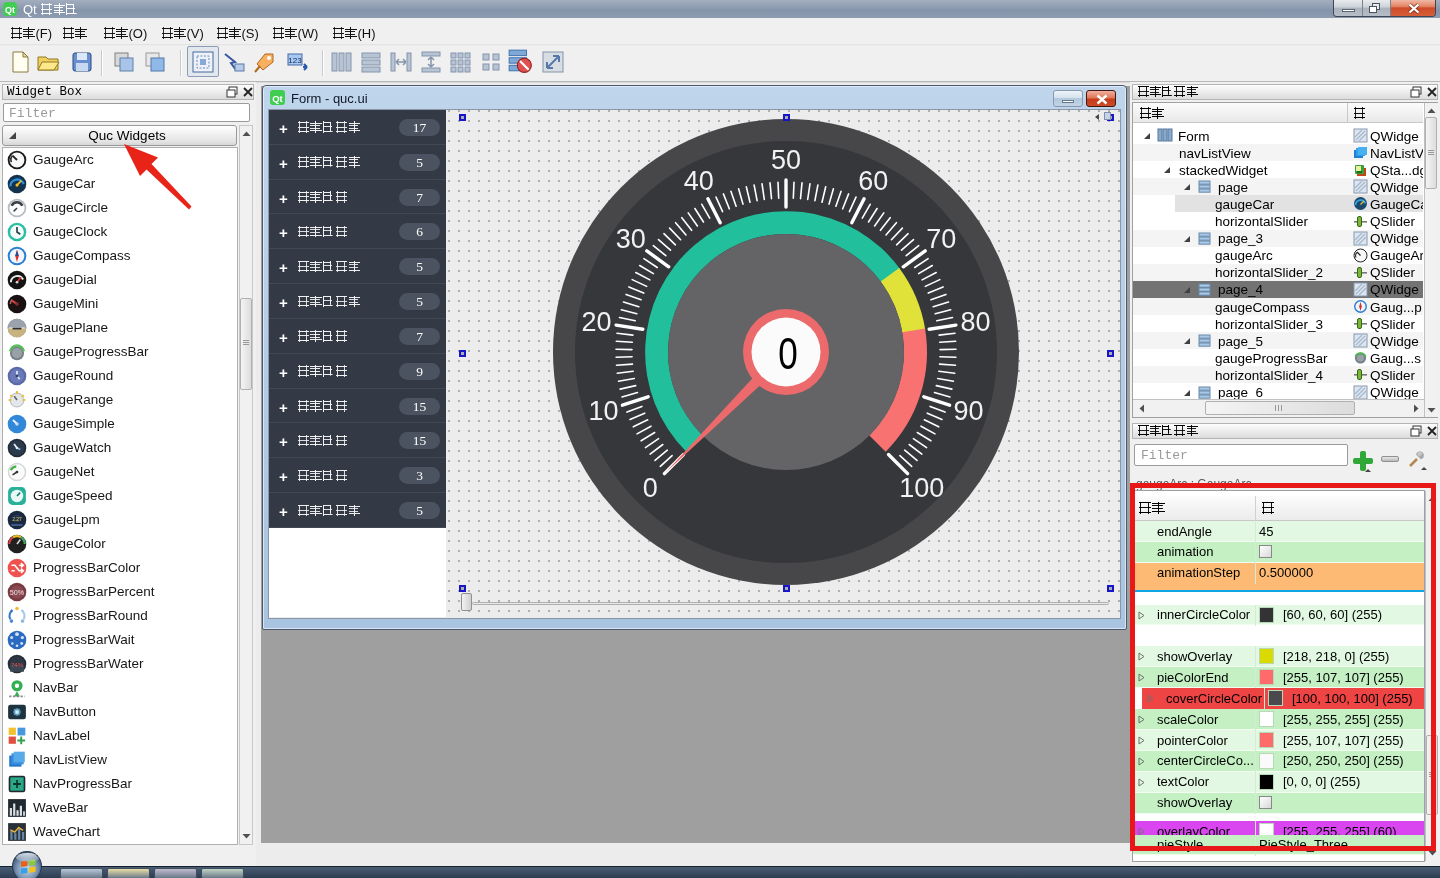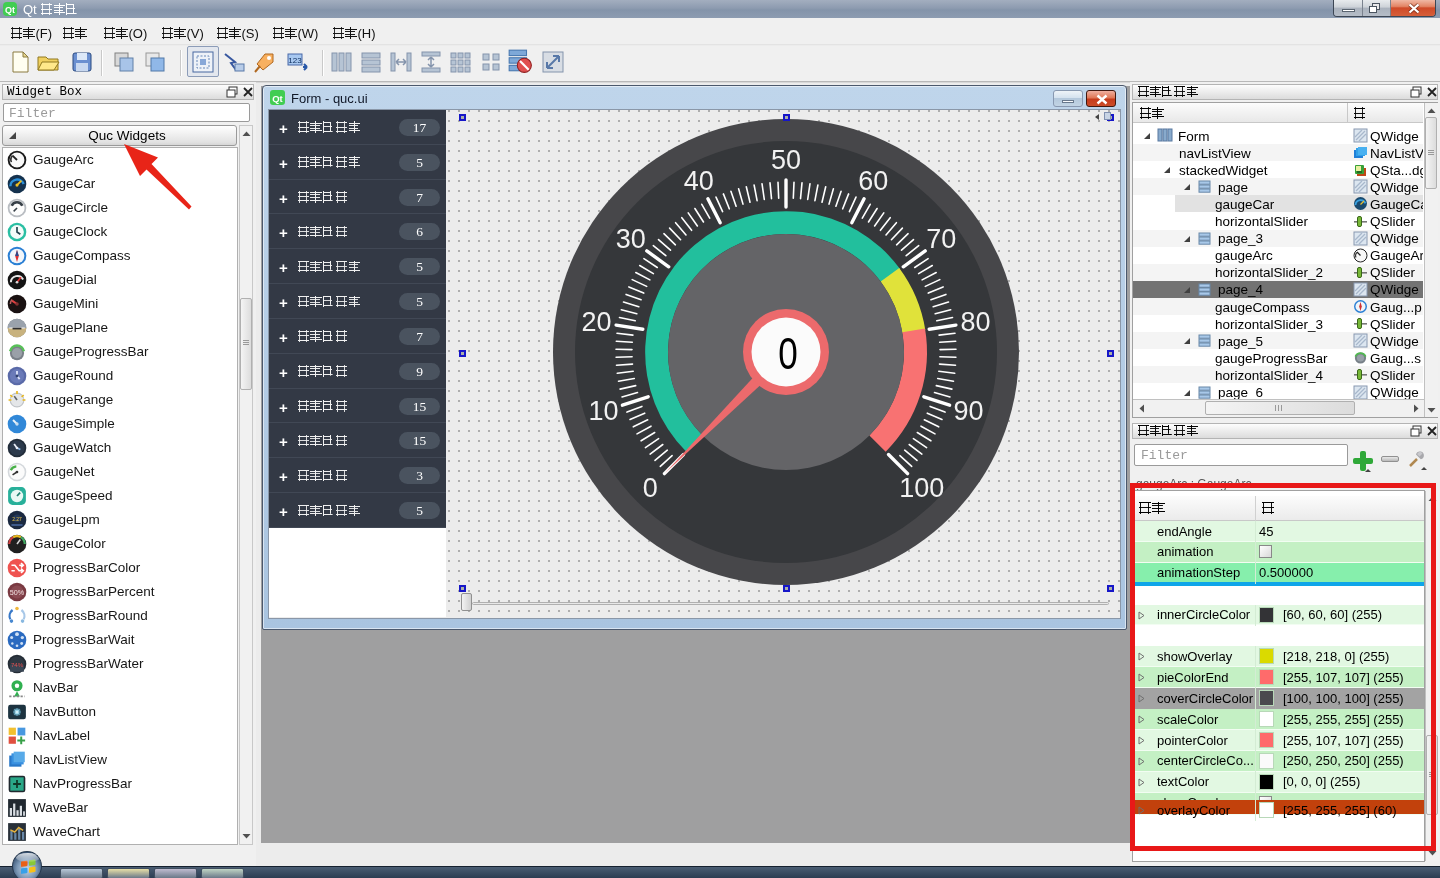--- a/index.html
+++ b/index.html
@@ -961,21 +961,21 @@
 <div style="position:absolute;left:0;top:0px;width:291px;height:20.9px;background:#e2f8e2;border-bottom:1px solid #f2fdf2">
 <span style="position:absolute;left:24px;top:2.5px">endAngle</span>
 <div style="position:absolute;left:122px;top:0;width:1px;height:21px;background:#d4ecd4"></div>
 <span style="position:absolute;left:126px;top:2.5px">45</span>
 </div>
 <div style="position:absolute;left:0;top:20.9px;width:291px;height:20.9px;background:#c4f0c4;border-bottom:1px solid #f2fdf2">
 <span style="position:absolute;left:24px;top:2.5px">animation</span>
 <div style="position:absolute;left:122px;top:0;width:1px;height:21px;background:#d4ecd4"></div>
 <div style="position:absolute;left:126px;top:3px;width:13px;height:13px;background:linear-gradient(135deg,#fff,#d8d8d8);border:1px solid #888"></div>
 </div>
-<div style="position:absolute;left:0;top:41.8px;width:291px;height:23px;background:#86efac;border-bottom:4px solid #0ea5e9">
+<div style="position:absolute;left:0;top:41.8px;width:291px;height:29px;background:#fdba74;border-bottom:2px solid #0ea5e9">
 <span style="position:absolute;left:24px;top:2.5px">animationStep</span>
 <div style="position:absolute;left:122px;top:0;width:1px;height:21px;background:#d4ecd4"></div>
 <span style="position:absolute;left:126px;top:2.5px">0.500000</span>
 </div>
 <div style="position:absolute;left:0;top:83.6px;width:291px;height:20.9px;background:#e2f8e2;border-bottom:1px solid #f2fdf2">
 <svg style="position:absolute;left:5px;top:6px" width="7" height="9">
         <path d="M1 1l5 3.5L1 8z" fill="none" stroke="#707070"></path>
       </svg>
 <span style="position:absolute;left:24px;top:2.5px">innerCircleColor</span>
 <div style="position:absolute;left:122px;top:0;width:1px;height:21px;background:#d4ecd4"></div>
@@ -993,21 +993,21 @@
 </div>
 <div style="position:absolute;left:0;top:146.3px;width:291px;height:20.9px;background:#c4f0c4;border-bottom:1px solid #f2fdf2">
 <svg style="position:absolute;left:5px;top:6px" width="7" height="9">
         <path d="M1 1l5 3.5L1 8z" fill="none" stroke="#707070"></path>
       </svg>
 <span style="position:absolute;left:24px;top:2.5px">pieColorEnd</span>
 <div style="position:absolute;left:122px;top:0;width:1px;height:21px;background:#d4ecd4"></div>
 <div style="position:absolute;left:126px;top:2px;width:15px;height:16px;background:#ff6b6b;border:1px solid #b8d8b8"></div>
 <span style="position:absolute;left:150px;top:2.5px">[255, 107, 107] (255)</span>
 </div>
-<div style="position:absolute;left:0;top:167.20000000000002px;width:291px;height:34px;background:#a3a3a3;border-bottom:1px solid #f2fdf2">
+<div style="position:absolute;left:9px;top:167.20000000000002px;width:291px;height:34px;background:#ef4444;border-bottom:1px solid #f2fdf2">
 <svg style="position:absolute;left:5px;top:6px" width="7" height="9">
         <path d="M1 1l5 3.5L1 8z" fill="none" stroke="#707070"></path>
       </svg>
 <span style="position:absolute;left:24px;top:2.5px">coverCircleColor</span>
 <div style="position:absolute;left:122px;top:0;width:1px;height:21px;background:#d4ecd4"></div>
 <div style="position:absolute;left:126px;top:2px;width:15px;height:16px;background:#4a4a4e;border:1px solid #b8d8b8"></div>
 <span style="position:absolute;left:150px;top:2.5px">[100, 100, 100] (255)</span>
 </div>
 <div style="position:absolute;left:0;top:188.10000000000002px;width:291px;height:20.9px;background:#c4f0c4;border-bottom:1px solid #f2fdf2">
 <svg style="position:absolute;left:5px;top:6px" width="7" height="9">
@@ -1043,28 +1043,33 @@
 <span style="position:absolute;left:24px;top:2.5px">textColor</span>
 <div style="position:absolute;left:122px;top:0;width:1px;height:21px;background:#d4ecd4"></div>
 <div style="position:absolute;left:126px;top:2px;width:15px;height:16px;background:#000000;border:1px solid #b8d8b8"></div>
 <span style="position:absolute;left:150px;top:2.5px">[0, 0, 0] (255)</span>
 </div>
 <div style="position:absolute;left:0;top:271.70000000000005px;width:291px;height:20.9px;background:#c4f0c4;border-bottom:1px solid #f2fdf2">
 <span style="position:absolute;left:24px;top:2.5px">showOverlay</span>
 <div style="position:absolute;left:122px;top:0;width:1px;height:21px;background:#d4ecd4"></div>
 <div style="position:absolute;left:126px;top:3px;width:13px;height:13px;background:linear-gradient(135deg,#fff,#d8d8d8);border:1px solid #888"></div>
 </div>
-<div style="position:absolute;left:0;top:279px;width:291px;height:15px;background:#c2410c;border-bottom:1px solid #f2fdf2">
+<div style="position:absolute;left:0;top:300px;width:291px;height:15px;background:#d946ef;border-bottom:1px solid #f2fdf2">
 <svg style="position:absolute;left:5px;top:6px" width="7" height="9">
         <path d="M1 1l5 3.5L1 8z" fill="none" stroke="#707070"></path>
       </svg>
 <span style="position:absolute;left:24px;top:2.5px">overlayColor</span>
 <div style="position:absolute;left:122px;top:0;width:1px;height:21px;background:#d4ecd4"></div>
 <div style="position:absolute;left:126px;top:2px;width:15px;height:16px;background:#ffffff;border:1px solid #b8d8b8"></div>
 <span style="position:absolute;left:150px;top:2.5px">[255, 255, 255] (60)</span>
+</div>
+<div style="position:absolute;left:0;top:313.5px;width:291px;height:20.9px;background:#c4f0c4;border-bottom:1px solid #f2fdf2">
+<span style="position:absolute;left:24px;top:2.5px">pieStyle</span>
+<div style="position:absolute;left:122px;top:0;width:1px;height:21px;background:#d4ecd4"></div>
+<span style="position:absolute;left:126px;top:2.5px">PieStyle_Three</span>
 </div>
 </div>
 <div class="abs sb" style="left:1425px;top:491px;width:14px;height:370px;border-left:1px solid #c0c0c0"></div>
 <svg class="abs" style="left:1428px;top:495px" width="9" height="8">
     <path d="M.5 6L4.5 1.5L8.5 6z" fill="#505050"></path>
   </svg>
 <svg class="abs" style="left:1428px;top:849px" width="9" height="8">
     <path d="M.5 2L4.5 6.5L8.5 2z" fill="#505050"></path>
   </svg>
 <div class="abs sbthumb" style="left:1426px;top:735px;width:12px;height:80px"></div>

